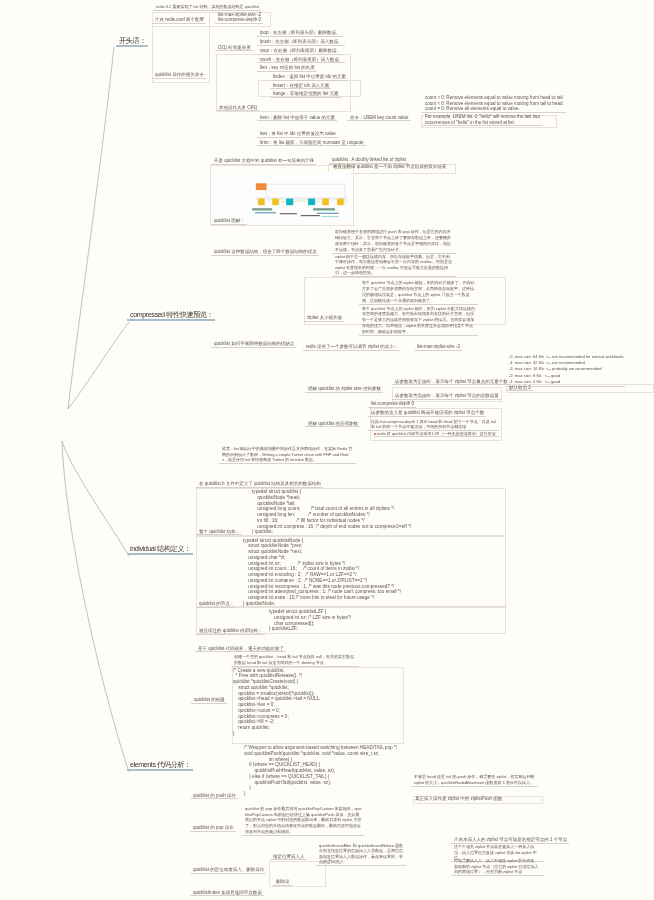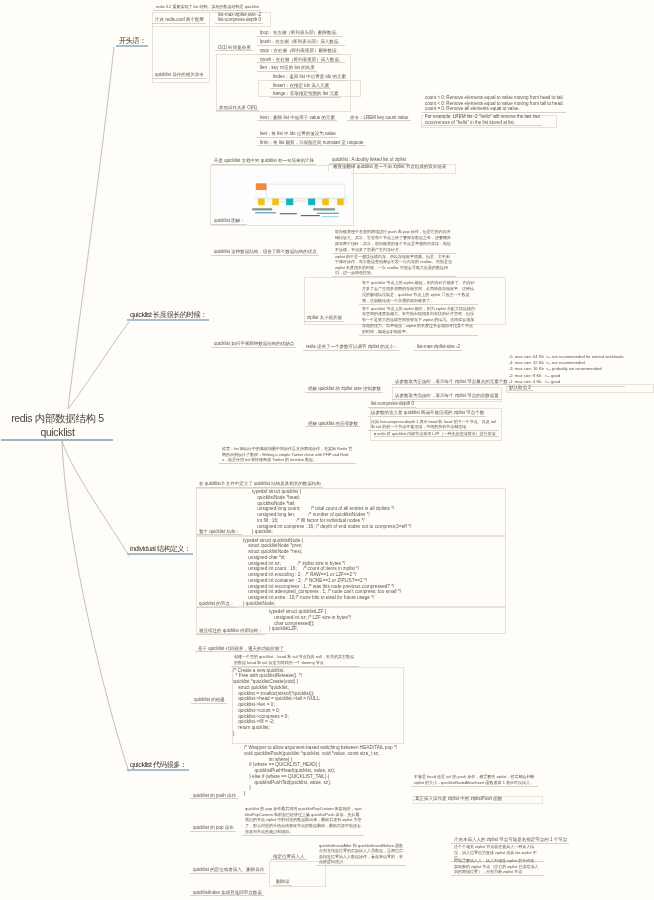--- a/index.html
+++ b/index.html
@@ -30,43 +30,38 @@
 <div id="map">
  <svg id="links" viewBox="0 0 654 900">
   <g fill="none" stroke="#b0aca4" stroke-width="0.75">
    <path d="M68,409 C76,340 100,175 114,47"></path>
    <path d="M68,409 C86,386 112,344 129,322"></path>
    <path d="M62,441 C72,472 114,530 129,556"></path>
    <path d="M62,441 C66,546 108,710 129,772"></path>
   </g>
  </svg>
 
- <div class="nd root" style="left:4px;top:412px;width:112px">
-   <span class="t">redis 内部数据结构 5</span>
-   <span class="t">quicklist</span>
-   <div class="ul"></div>
- </div>
 
  <div class="nd b1" style="left:119px;top:36px">
    <span class="t">开头语：</span>
    <div class="ul"></div>
  </div>
 
  <div class="nd b1" style="left:130px;top:310px">
-   <span class="t">quicklist 长度很长的时候：</span>
+   <span class="t">compressed 特性快速预览：</span>
    <div class="ul"></div>
  </div>
 
  <div class="nd b1" style="left:130px;top:544px">
    <span class="t">individual 结构定义：</span>
    <div class="ul"></div>
  </div>
 
  <div class="nd b1" style="left:130px;top:760px">
-   <span class="t">quicklist 代码很多：</span>
+   <span class="t">elements 代码分析：</span>
    <div class="ul"></div>
  </div>
 
  <div class="nd b2" style="left:156px;top:4.4px;font-size:4px">
    <span class="t">redis 3.2 重新实现了 list 结构，实现的数据结构是 quicklist</span>
    <div class="ul"></div>
  </div>
 
  <div class="box" style="left:152px;top:12px;width:119px;height:14.5px"></div>
  <div class="box" style="left:152px;top:12px;width:58px;height:71px"></div>

